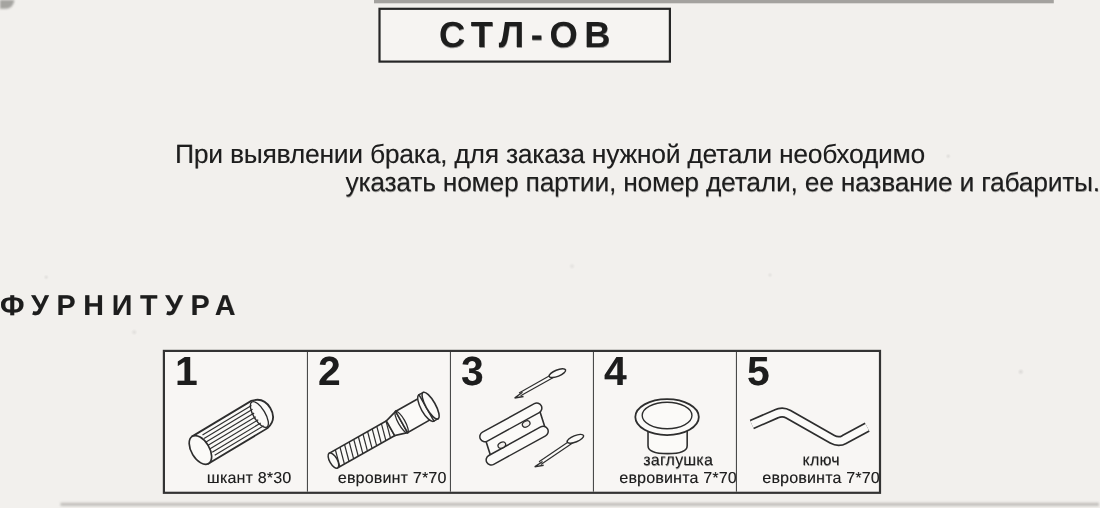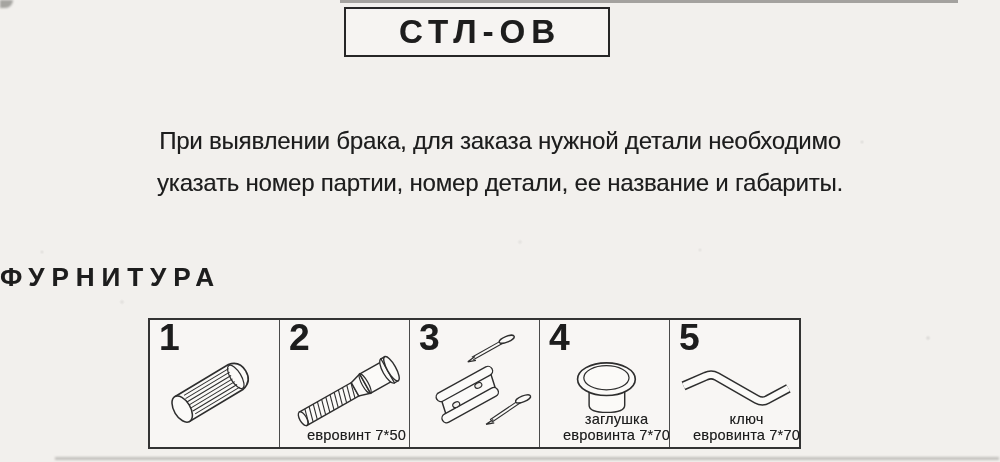--- a/index.html
+++ b/index.html
@@ -25,21 +25,21 @@
   .model-label{font-size:33px;font-weight:bold;letter-spacing:6px;padding-left:6px;}
   .warning-title{
     position:absolute;top:86px;left:0;width:1000px;text-align:center;
     font-size:30px;font-weight:bold;letter-spacing:8px;
   }
   .warning-line{
     position:absolute;left:0;width:1000px;text-align:center;
     font-size:24px;font-weight:normal;letter-spacing:-0.2px;white-space:nowrap;
   }
   .warning-line-1{top:127px;}
-  .warning-line-2{top:169px;}
+  .warning-line-2{top:153px;text-align:right;}
   .hardware-title{
     position:absolute;top:262px;left:0;width:1000px;text-align:left;
     font-size:26px;font-weight:bold;letter-spacing:7px;
   }
   .hardware-table{
     position:absolute;left:148px;top:318px;width:653px;height:131px;
     display:flex;border:2px solid #333;background:#f8f6f4;box-sizing:border-box;
   }
   .hw-cell{position:relative;flex:1;border-left:1.5px solid #4a4a4a;}
   .hw-cell:first-child{border-left:none;}
@@ -88,20 +88,21 @@
             <line x1="-29.5" y1="-7.5" x2="24" y2="-7.5"></line>
             <line x1="-30" y1="-3.7" x2="23.5" y2="-3.7"></line>
             <line x1="-30" y1="0" x2="23" y2="0"></line>
             <line x1="-30" y1="3.7" x2="23.5" y2="3.7"></line>
             <line x1="-29.5" y1="7.5" x2="24" y2="7.5"></line>
             <line x1="-29" y1="11.2" x2="25" y2="11.2"></line>
           </g>
         </g>
       </svg>
       <span class="cell-number">1</span>
+      <span class="cell-caption">шкант 8*30</span>
     </div>
 
     <div class="hw-cell">
       <svg class="cell-art" viewBox="0 0 132 132">
         <g transform="translate(70,76) rotate(-29.5)" stroke="#2e2e2e" fill="#fbfaf8">
           <path d="M-54,-8 L8,-8 L8,8 L-54,8 Z" stroke-width="1.5"></path>
           <ellipse cx="-54" cy="0" rx="3.6" ry="8" stroke-width="1.4"></ellipse>
           <g stroke-width="1.15" fill="none">
             <line x1="-47.4" y1="-8" x2="-51.6" y2="8"></line>
             <line x1="-42.4" y1="-8" x2="-46.6" y2="8"></line>
@@ -118,21 +119,21 @@
           </g>
           <path d="M8,-8 L20,-11.5 L20,11.5 L8,8 Z" stroke-width="1.5"></path>
           <path d="M20,-11.5 L45,-11.5 L45,11.5 L20,11.5 Z" stroke-width="1.5"></path>
           <ellipse cx="20" cy="0" rx="3.2" ry="11.5" fill="none" stroke-width="1.2"></ellipse>
           <ellipse cx="47" cy="0" rx="5" ry="14.3" stroke-width="1.4"></ellipse>
           <path d="M47,-14.3 L51.5,-14.3 L51.5,14.3 L47,14.3 Z" stroke-width="1.4"></path>
           <ellipse cx="51.5" cy="0" rx="4.5" ry="14.3" stroke-width="1.5"></ellipse>
         </g>
       </svg>
       <span class="cell-number">2</span>
-      <span class="cell-caption">евровинт 7*50</span>
+      <span class="cell-caption">евровинт 7*70</span>
     </div>
 
     <div class="hw-cell">
       <svg class="cell-art" viewBox="0 0 132 132">
 
         <line x1="97" y1="21.5" x2="64" y2="40" stroke="#2e2e2e" stroke-width="4.2"></line>
         <line x1="97" y1="21.5" x2="64" y2="40" stroke="#fbfaf8" stroke-width="2"></line>
         <ellipse cx="99.5" cy="20" rx="8.3" ry="3" transform="rotate(-22 99.5 20)" fill="#fbfaf8" stroke="#2e2e2e" stroke-width="1.4"></ellipse>
         <path d="M59,43.5 L66.5,38 M59,43.5 L67.5,42" stroke="#2e2e2e" stroke-width="1.3" fill="none"></path>
 

